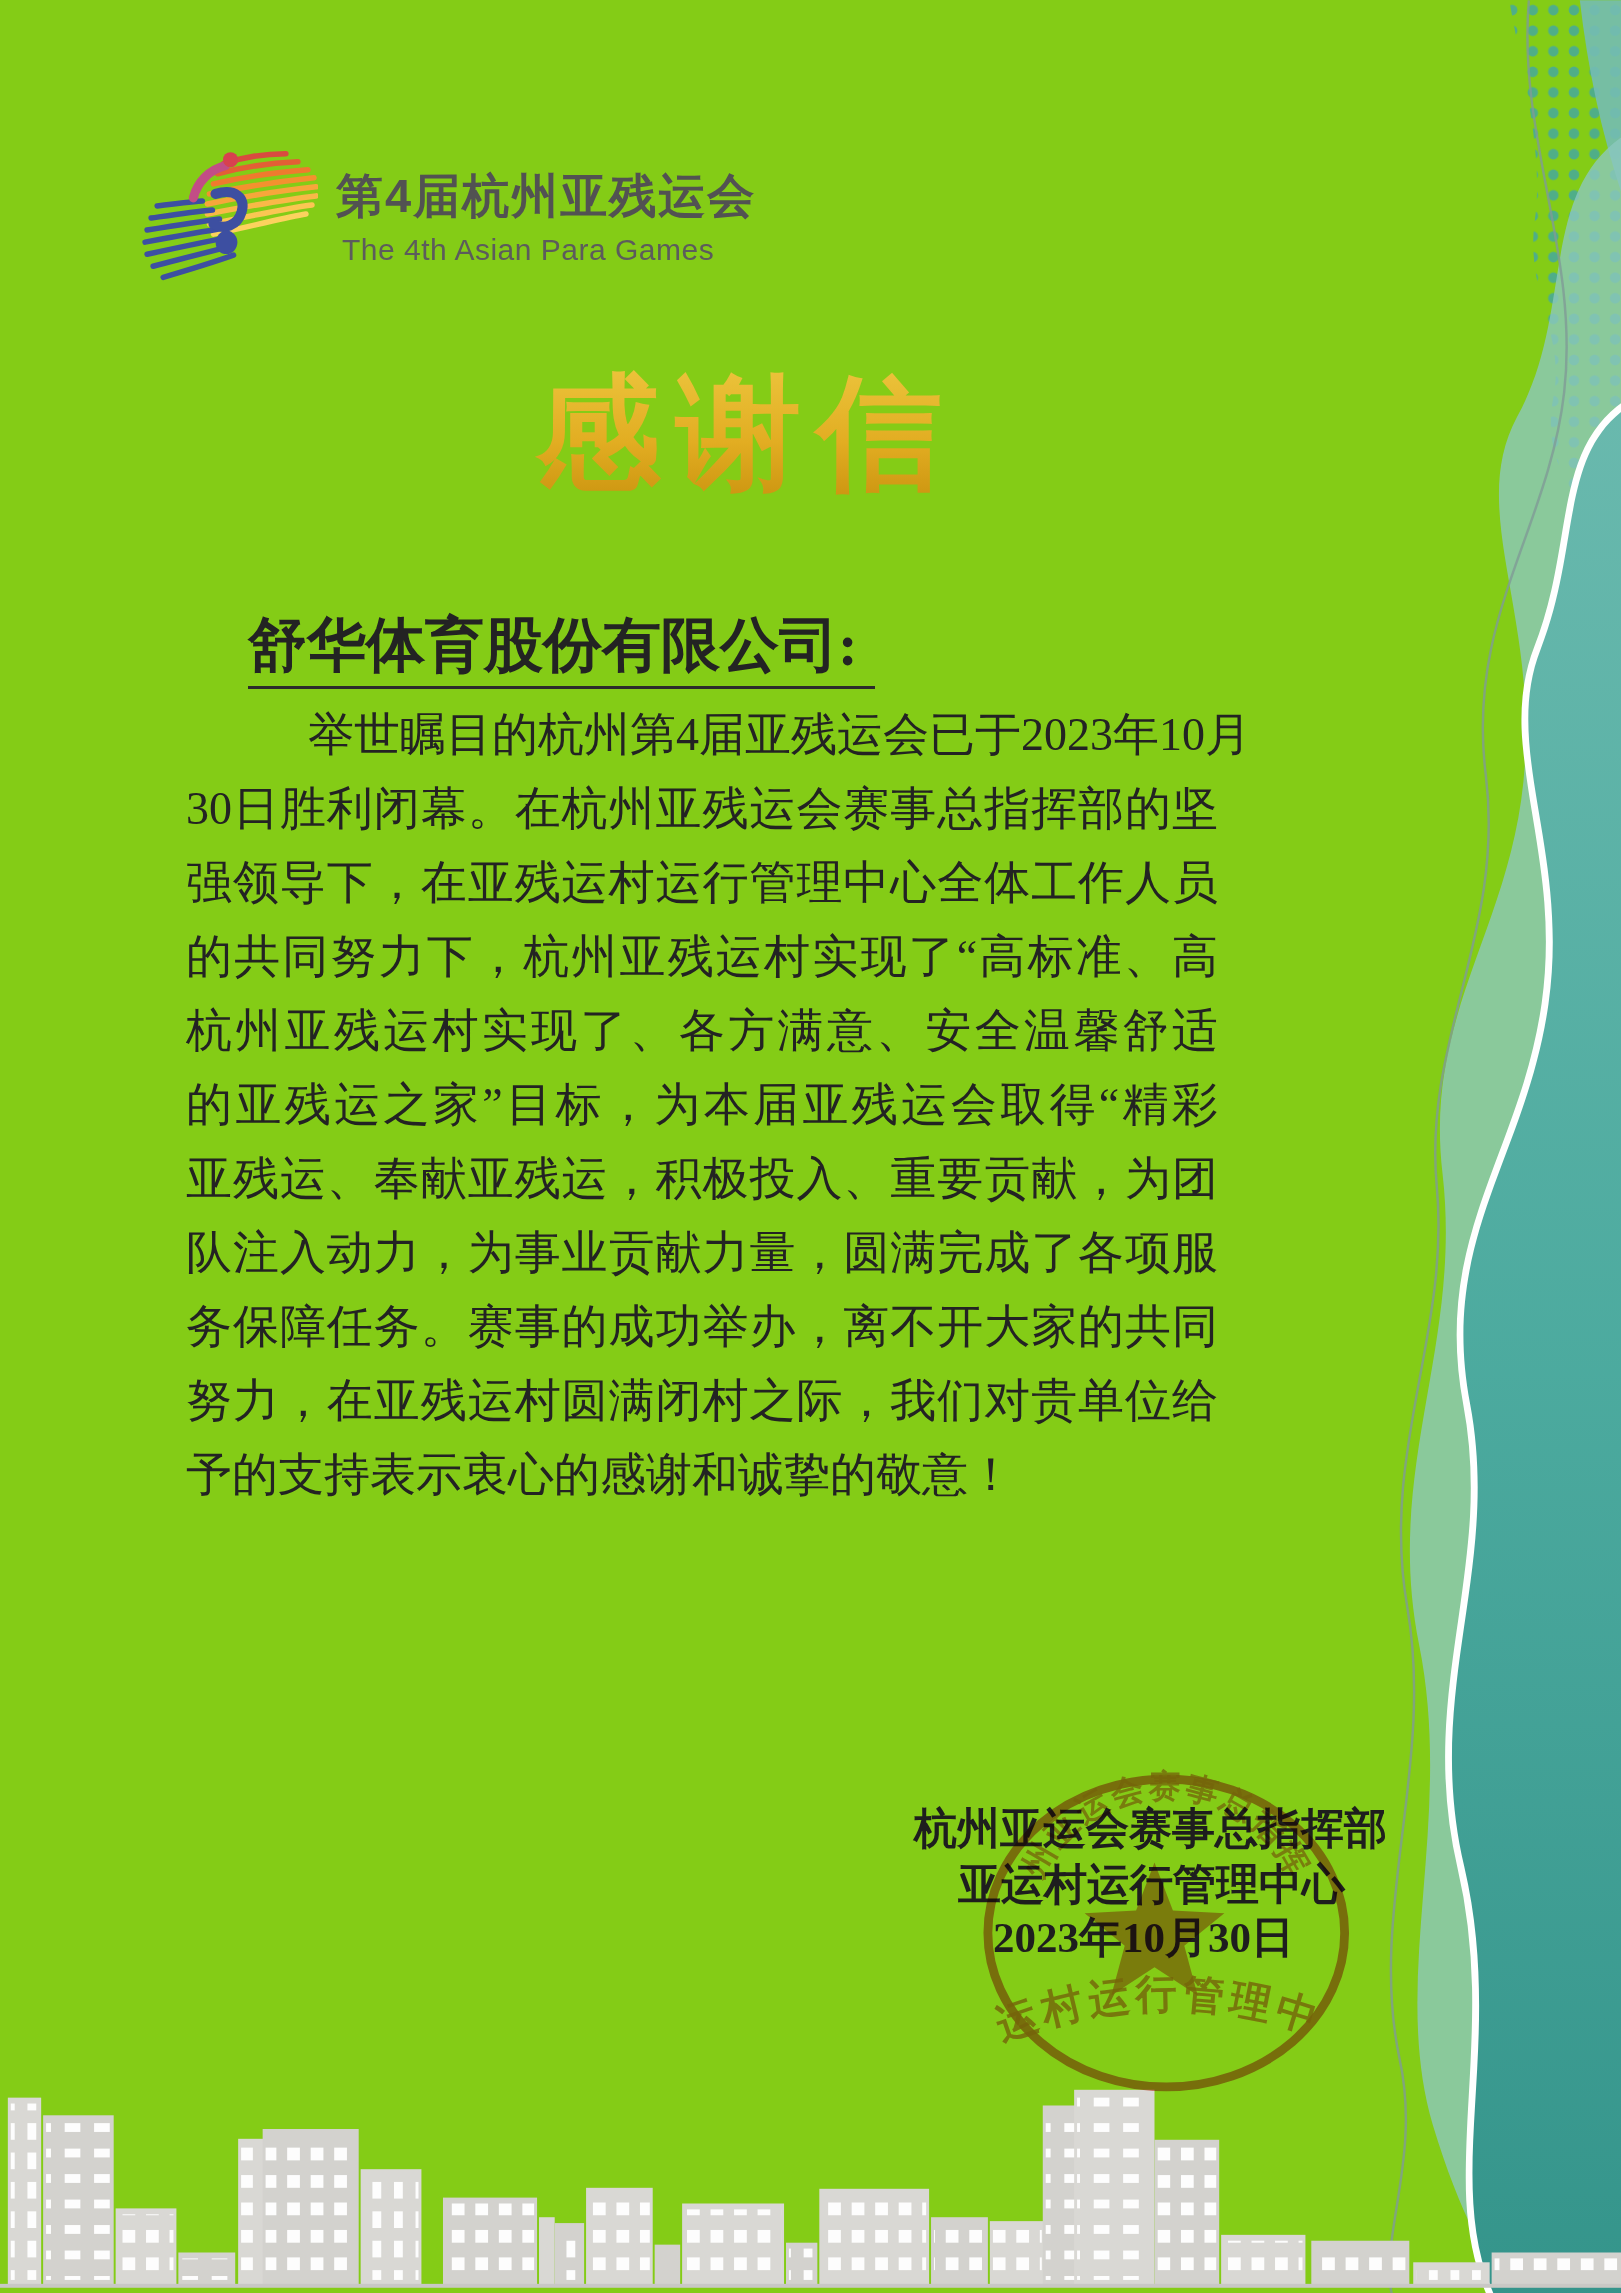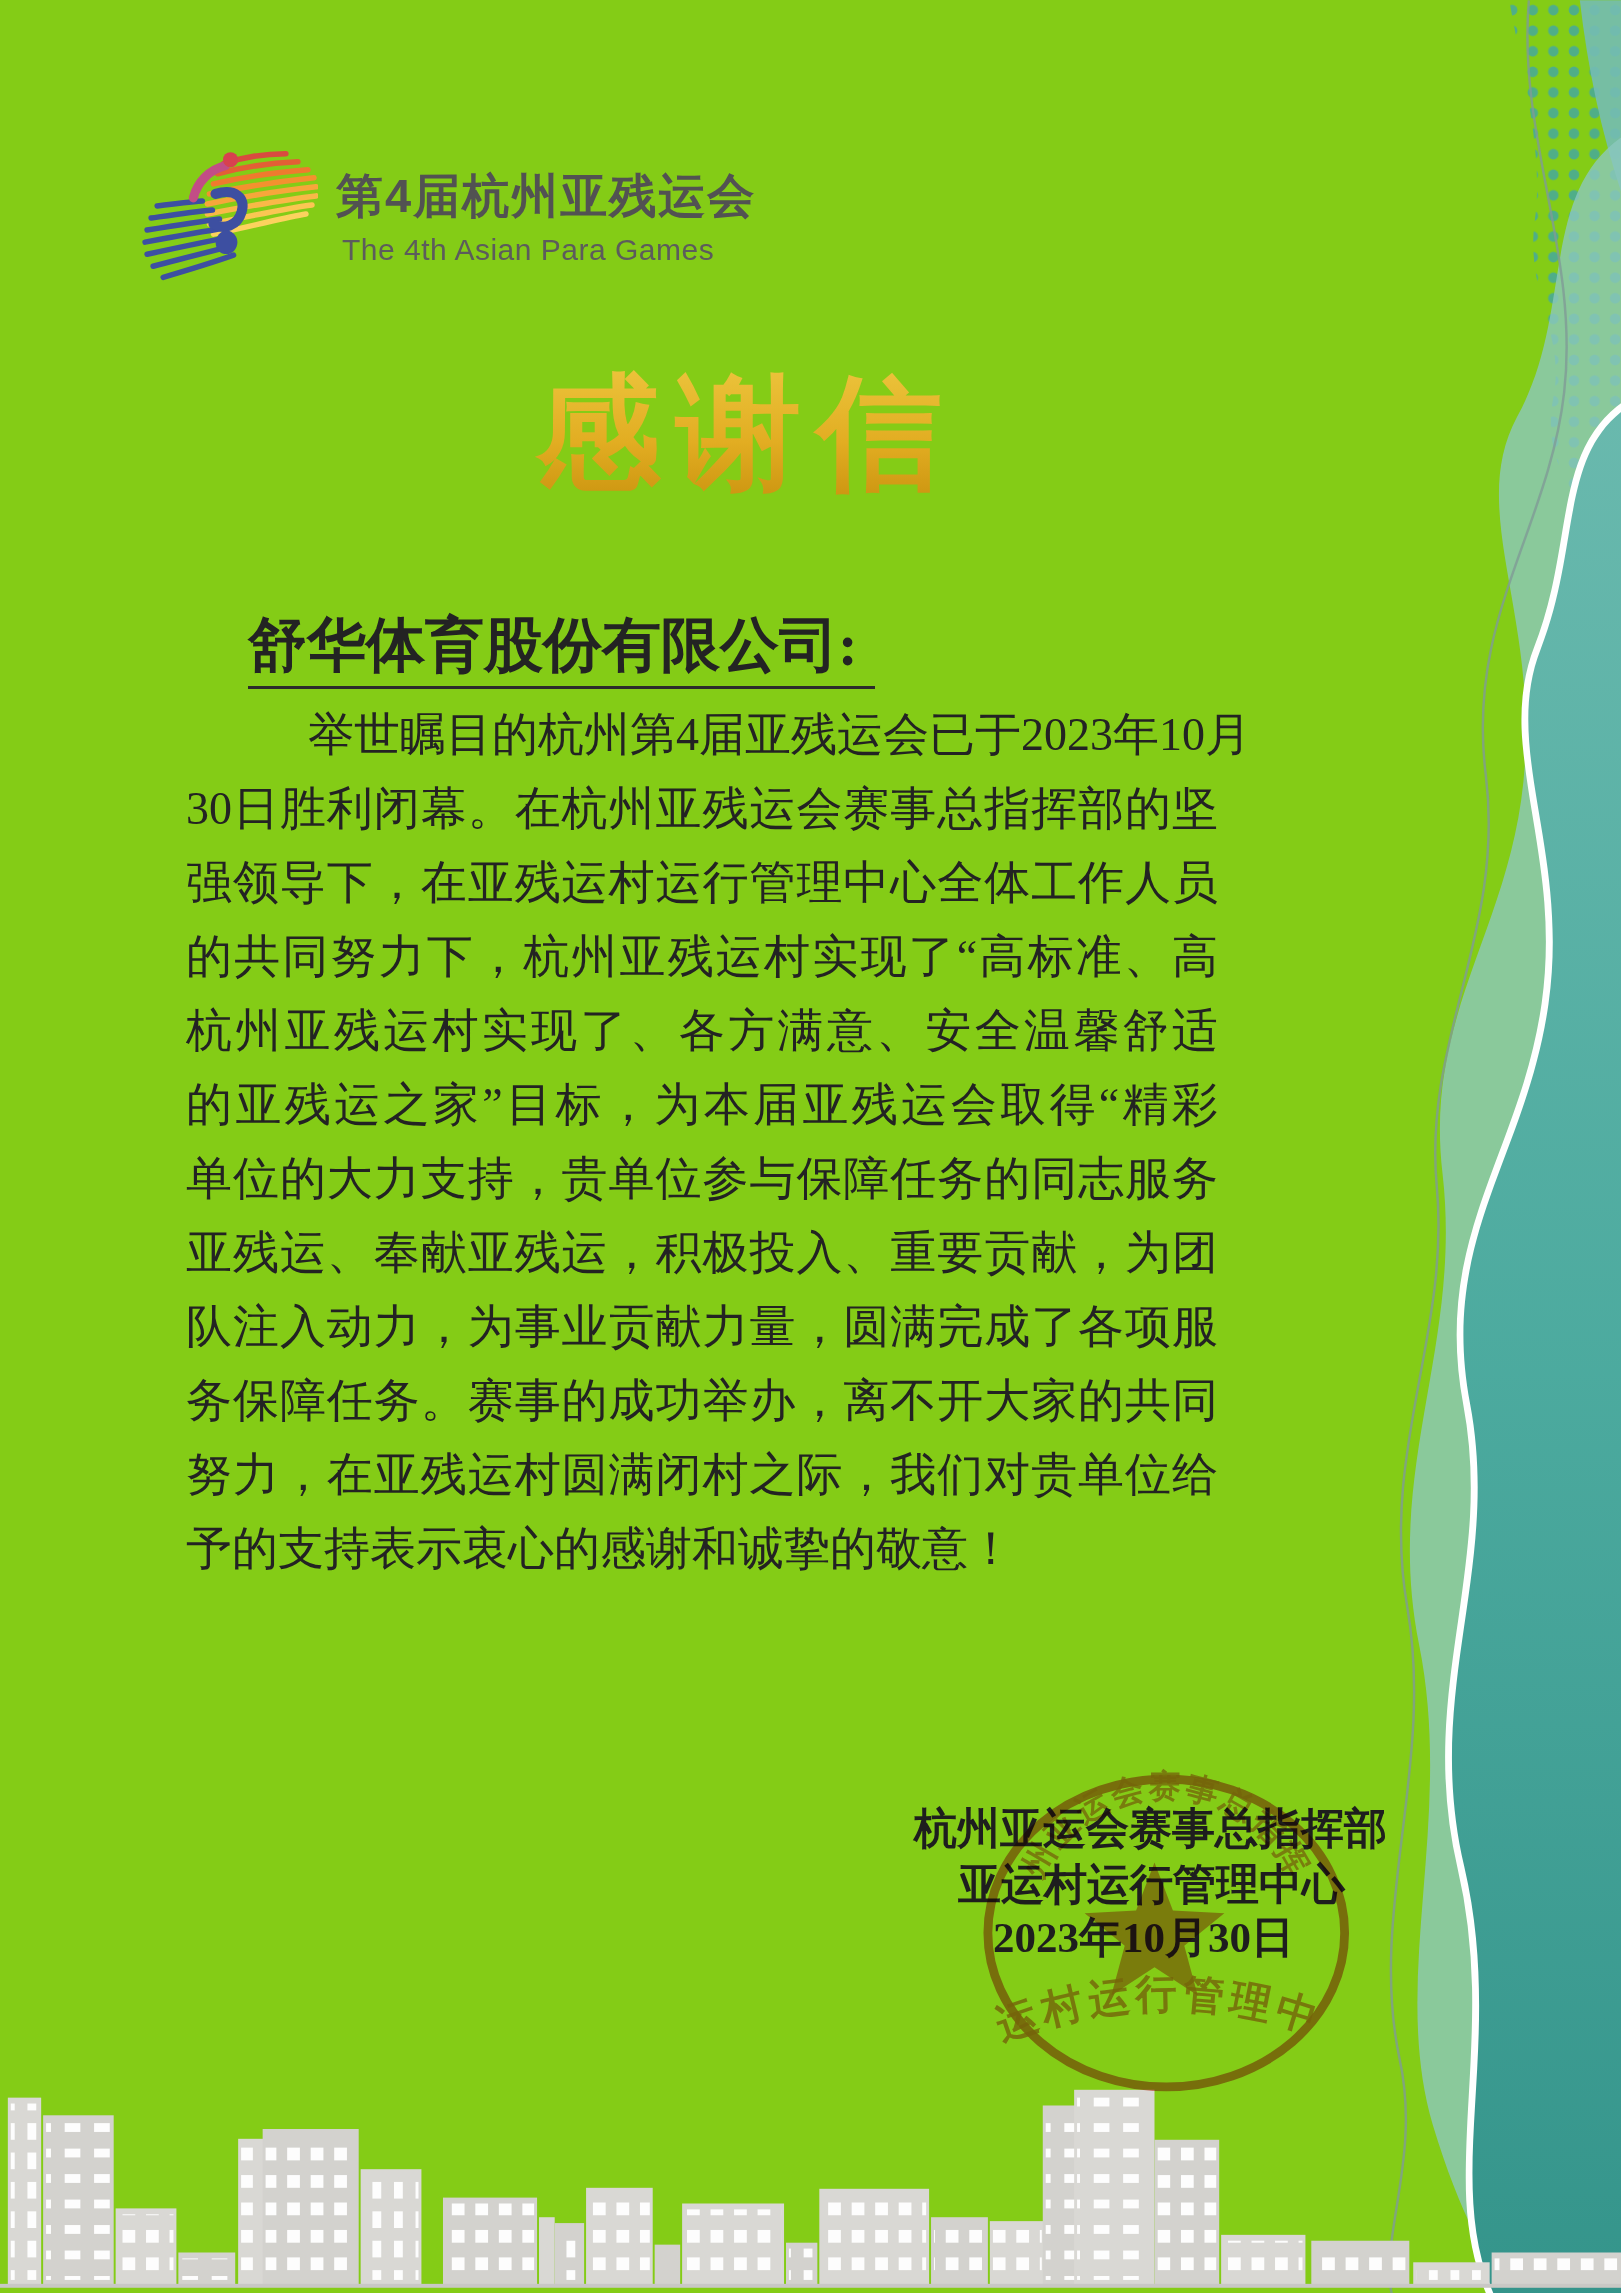--- a/index.html
+++ b/index.html
@@ -209,21 +209,20 @@
   <div class="abs letter-body">
     <div>
         <div class="bodyline first">举世瞩目的杭州第4届亚残运会已于2023年10月</div>
         <div class="bodyline">30日胜利闭幕。在杭州亚残运会赛事总指挥部的坚</div>
         <div class="bodyline">强领导下，在亚残运村运行管理中心全体工作人员</div>
         <div class="bodyline">的共同努力下，杭州亚残运村实现了“高标准、高</div>
         <div class="bodyline">杭州亚残运村实现了、各方满意、安全温馨舒适</div>
         <div class="bodyline">的亚残运之家”目标，为本届亚残运会取得“精彩</div>
       </div>
     <div>
-        <div class="bodyline">单位的大力支持，贵单位参与保障任务的同志服务</div>
         <div class="bodyline">亚残运、奉献亚残运，积极投入、重要贡献，为团</div>
         <div class="bodyline">队注入动力，为事业贡献力量，圆满完成了各项服</div>
         <div class="bodyline">务保障任务。赛事的成功举办，离不开大家的共同</div>
         <div class="bodyline">努力，在亚残运村圆满闭村之际，我们对贵单位给</div>
         <div class="bodyline last">予的支持表示衷心的感谢和诚挚的敬意！</div>
       </div>
   </div>
 
   <div class="abs sig sig-1">杭州亚运会赛事总指挥部</div>
   <div class="abs sig sig-2">亚运村运行管理中心</div>

